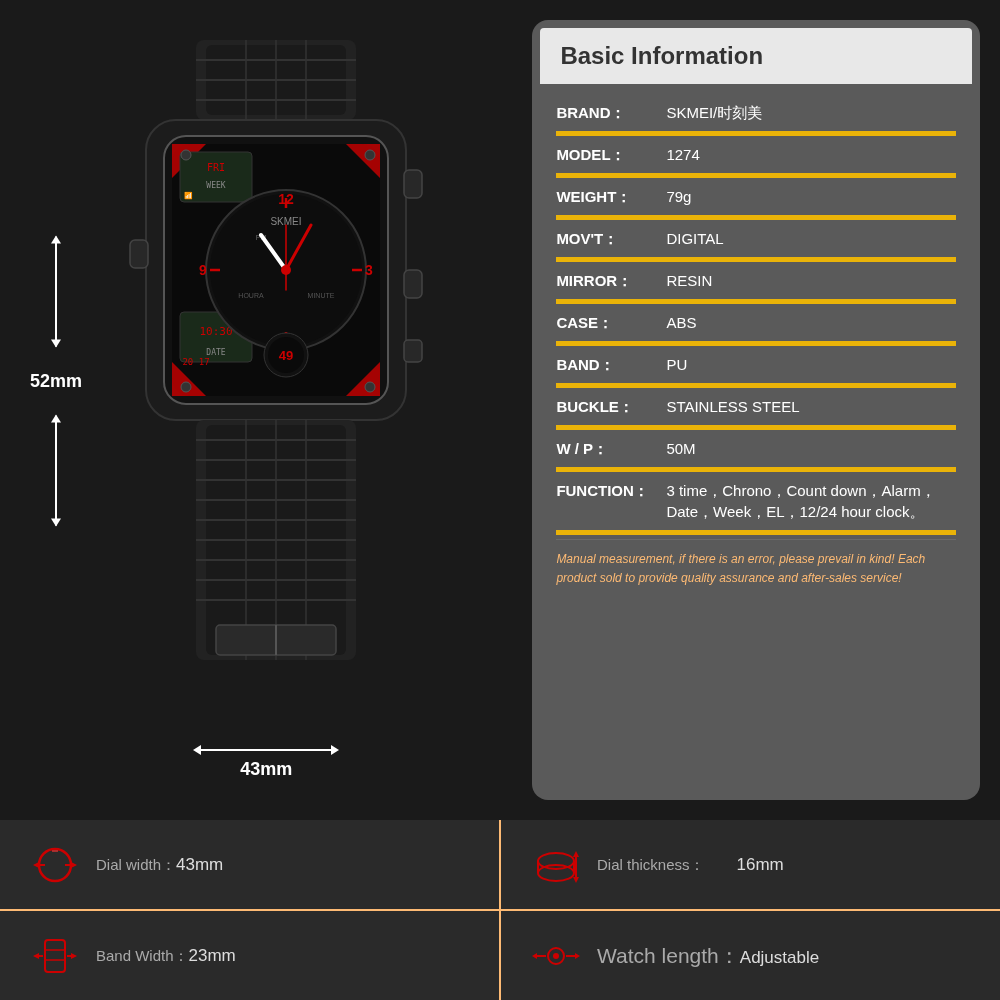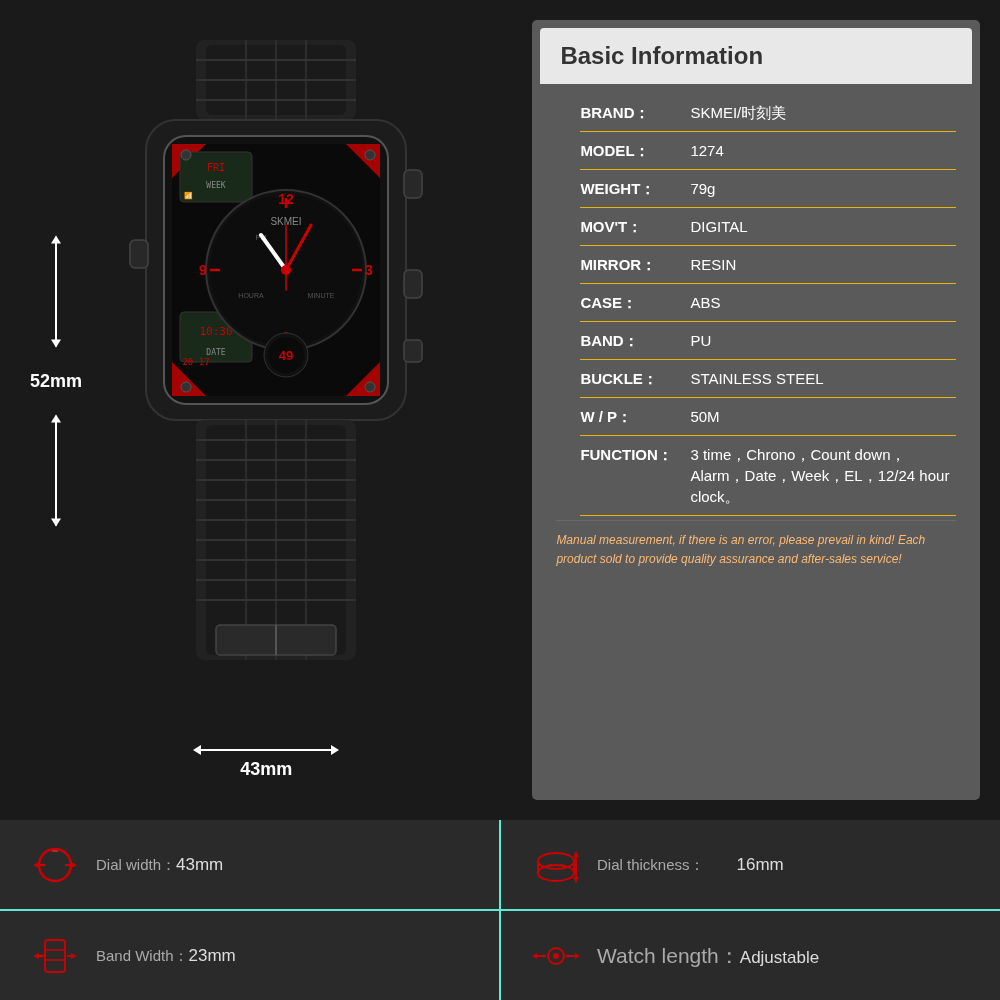--- a/index.html
+++ b/index.html
@@ -45,21 +45,21 @@
       bottom: 60px;
       display: flex;
       align-items: flex-start;
       justify-content: center;
     }
 
     
     .info-panel {
       flex: 1;
       background: #5a5a5a;
-      border-radius: 5px;
+      border-radius: 16px;
       padding: 0;
       display: flex;
       flex-direction: column;
     }
 
     .info-header {
       background: #e8e8e8;
       padding: 14px 20px;
       border-radius: 4px 4px 0 0;
       margin: 8px 8px 0 8px;
@@ -71,25 +71,24 @@
       color: #333;
     }
 
     .info-content {
       padding: 10px 24px;
       flex: 1;
     }
 
     .info-row {
       padding: 8px 0;
-      border-bottom: 1px solid #eab308;
+      border-bottom: 5px solid #eab308;
       display: flex;
       align-items: center;
       line-height: 1.4;
-      margin-left: 24px;
     }
 
     .info-row:last-child {
       border-bottom: none;
     }
 
     .info-label {
       font-weight: bold;
       color: #ffffff;
       font-size: 15px;
@@ -112,21 +111,21 @@
       margin-top: 4px;
     }
 
     
     .bottom-section {
       height: 180px;
       display: grid;
       grid-template-columns: 1fr 1fr;
       grid-template-rows: 1fr 1fr;
       gap: 2px;
-      background: #5eead4;
+      background: #fdba74;
     }
 
     .spec-cell {
       background: #2a2a2a;
       display: flex;
       align-items: center;
       justify-content: flex-start;
       padding: 0 30px;
       gap: 16px;
     }

